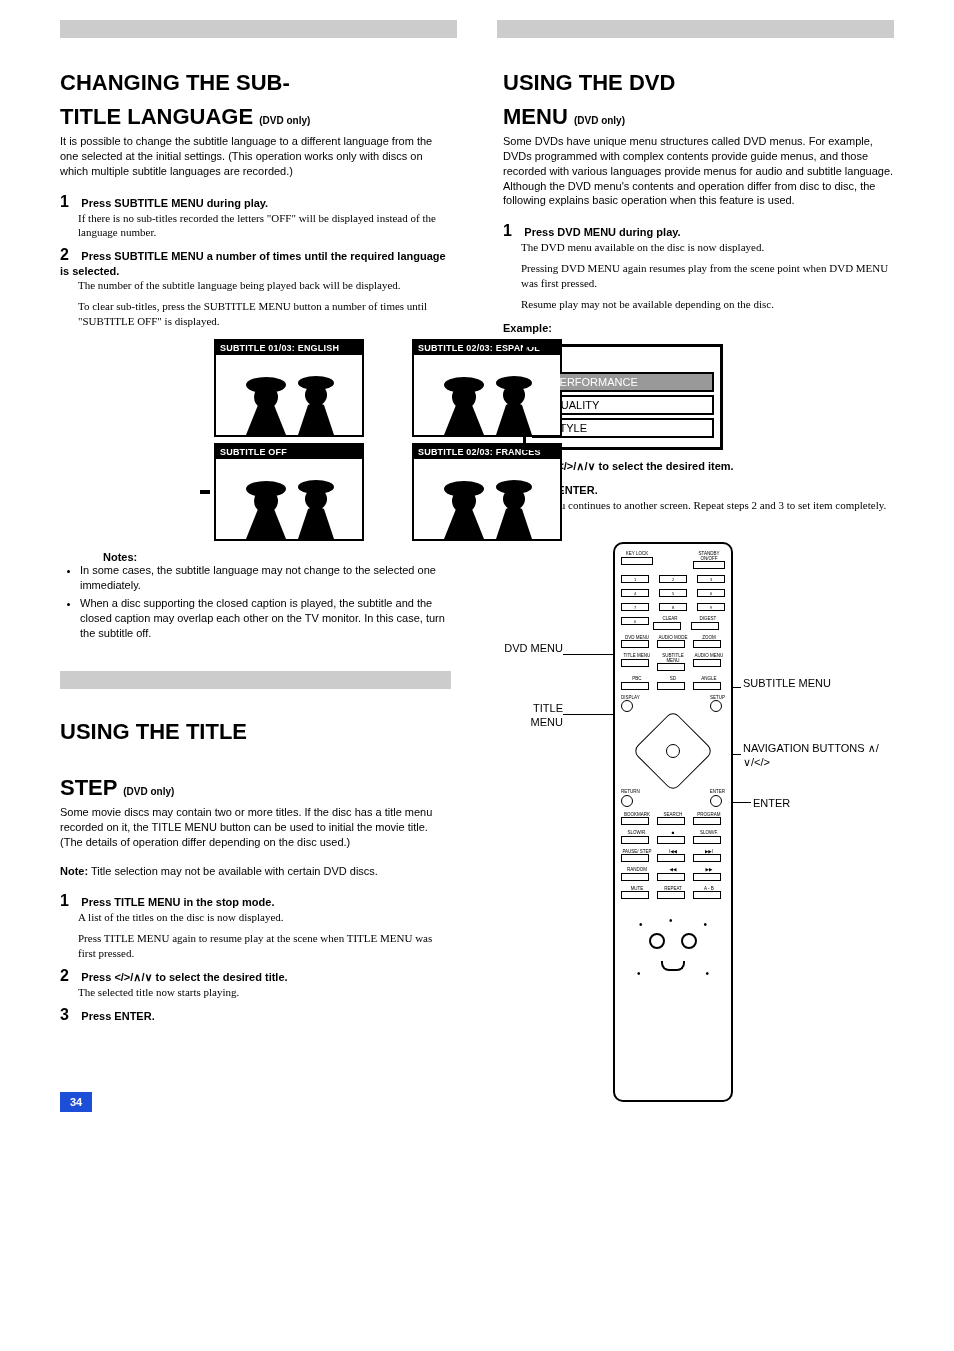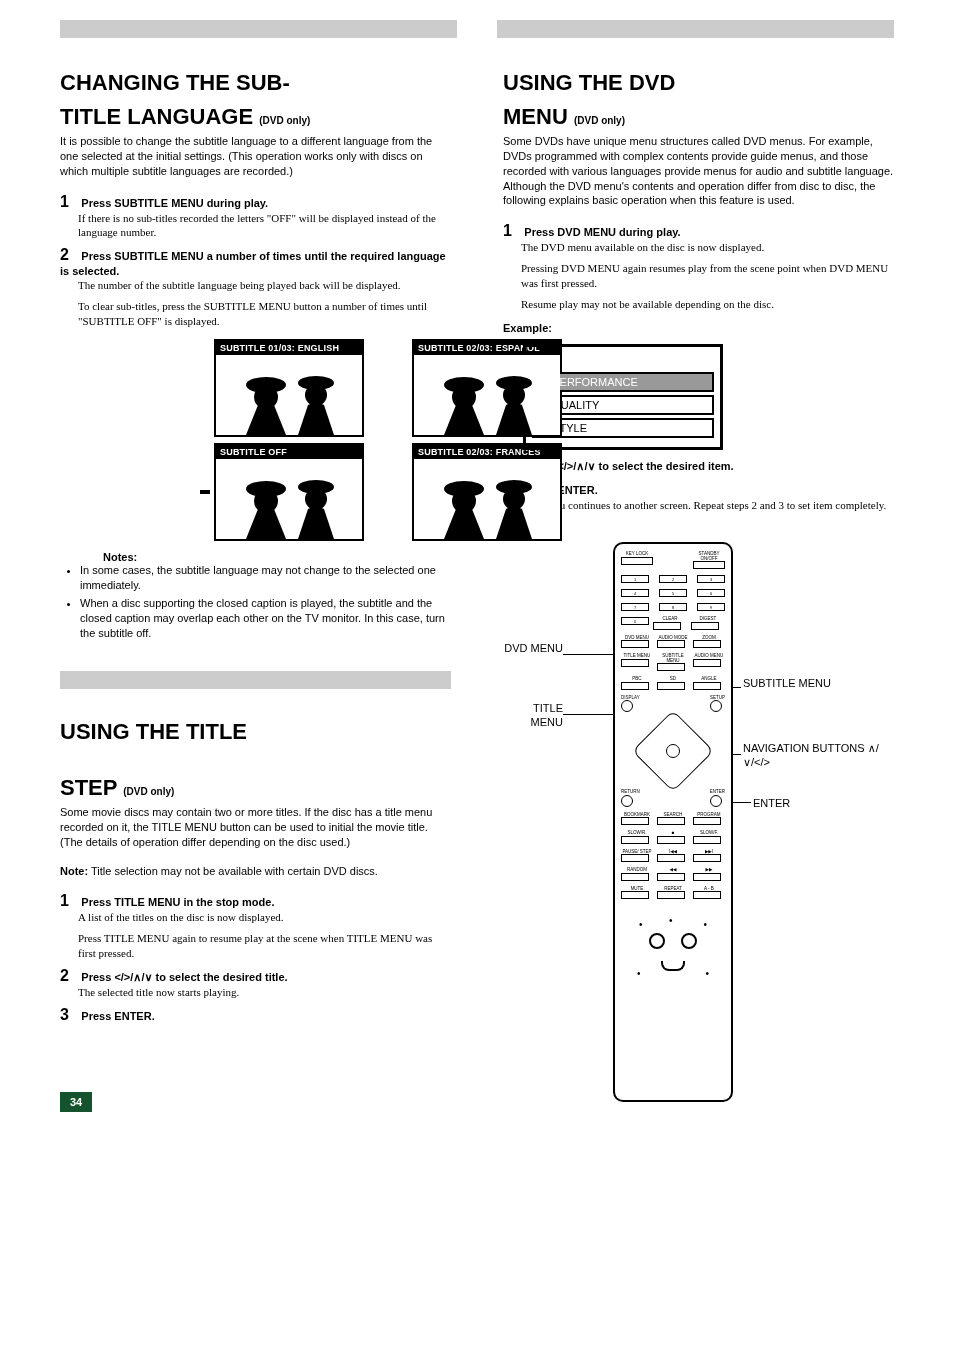--- a/index.html
+++ b/index.html
@@ -54,21 +54,21 @@
   .face { margin: 20px auto 0; width: 60px; height: 50px; position: relative; }
   .eye { position: absolute; width: 16px; height: 16px; border: 2px solid #000; border-radius: 50%; }
   .eye.l { left: 6px; top: 8px; }
   .eye.r { right: 6px; top: 8px; }
   .mouth { position: absolute; bottom: 4px; left: 18px; width: 24px; height: 10px; border: 2px solid #000; border-top: none; border-radius: 0 0 8px 8px; }
   .dots { position:absolute; font-size:10px; }
 
   .callout { position: absolute; font-size: 11px; line-height: 1.2; }
   .callout-line { position: absolute; border-top: 1px solid #000; }
 
-  .page-num-box { position: absolute; left: 60px; bottom: 20px; background: #14532d; color: #fff; font-size: 11px; padding: 4px 10px; font-weight: bold; }
+  .page-num-box { position: absolute; left: 60px; bottom: 20px; background: #1d4ed8; color: #fff; font-size: 11px; padding: 4px 10px; font-weight: bold; }
   .glyph { font-family: sans-serif; }
 </style>
 </head>
 <body>
 
 <div class="page">
   <div class="page-header">
     <div class="header-col">
       <div class="header-bar"></div>
       <div class="header-sub"></div>

